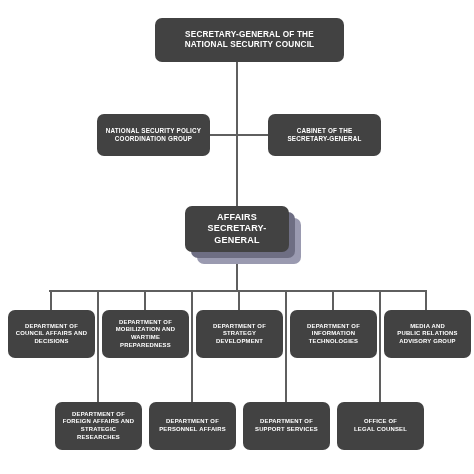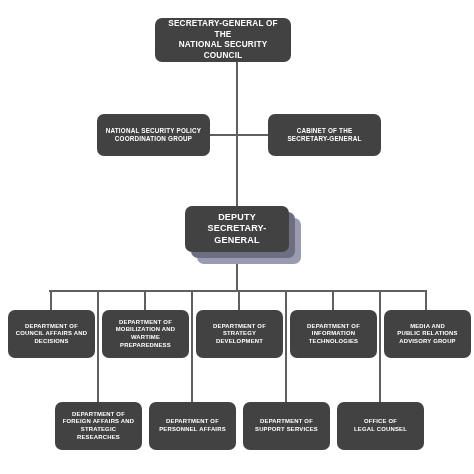--- a/index.html
+++ b/index.html
@@ -51,21 +51,21 @@
   .stack {
     position: absolute;
     border-radius: 7px;
     z-index: 3;
   }
   .stack-far  { background: #9a9ab0; }
   .stack-near { background: #6e6e83; }
 
   
   #n-secgen {
-    left: 155px; top: 18px; width: 136px; height: 44px;
+    left: 155px; top: 18px; width: 189px; height: 44px;
     font-size: 8.2px;
   }
 
   
   #n-nspcg {
     left: 97px; top: 114px; width: 113px; height: 42px;
     font-size: 6.3px;
   }
   #n-cabinet {
     left: 268px; top: 114px; width: 113px; height: 42px;
@@ -140,21 +140,21 @@
     <span class="node-label">NATIONAL SECURITY POLICY
 COORDINATION GROUP</span>
   </div>
 
   <div id="n-cabinet" class="node">
     <span class="node-label">CABINET OF THE
 SECRETARY-GENERAL</span>
   </div>
 
   <div id="n-deputy" class="node">
-    <span class="node-label">DEPUTY
+    <span class="node-label">AFFAIRS
 SECRETARY-GENERAL</span>
   </div>
 
   <div id="d-council" class="node dept-row1">
     <span class="node-label">DEPARTMENT OF
 COUNCIL AFFAIRS AND
 DECISIONS</span>
   </div>
 
   <div id="d-mobilization" class="node dept-row1">

